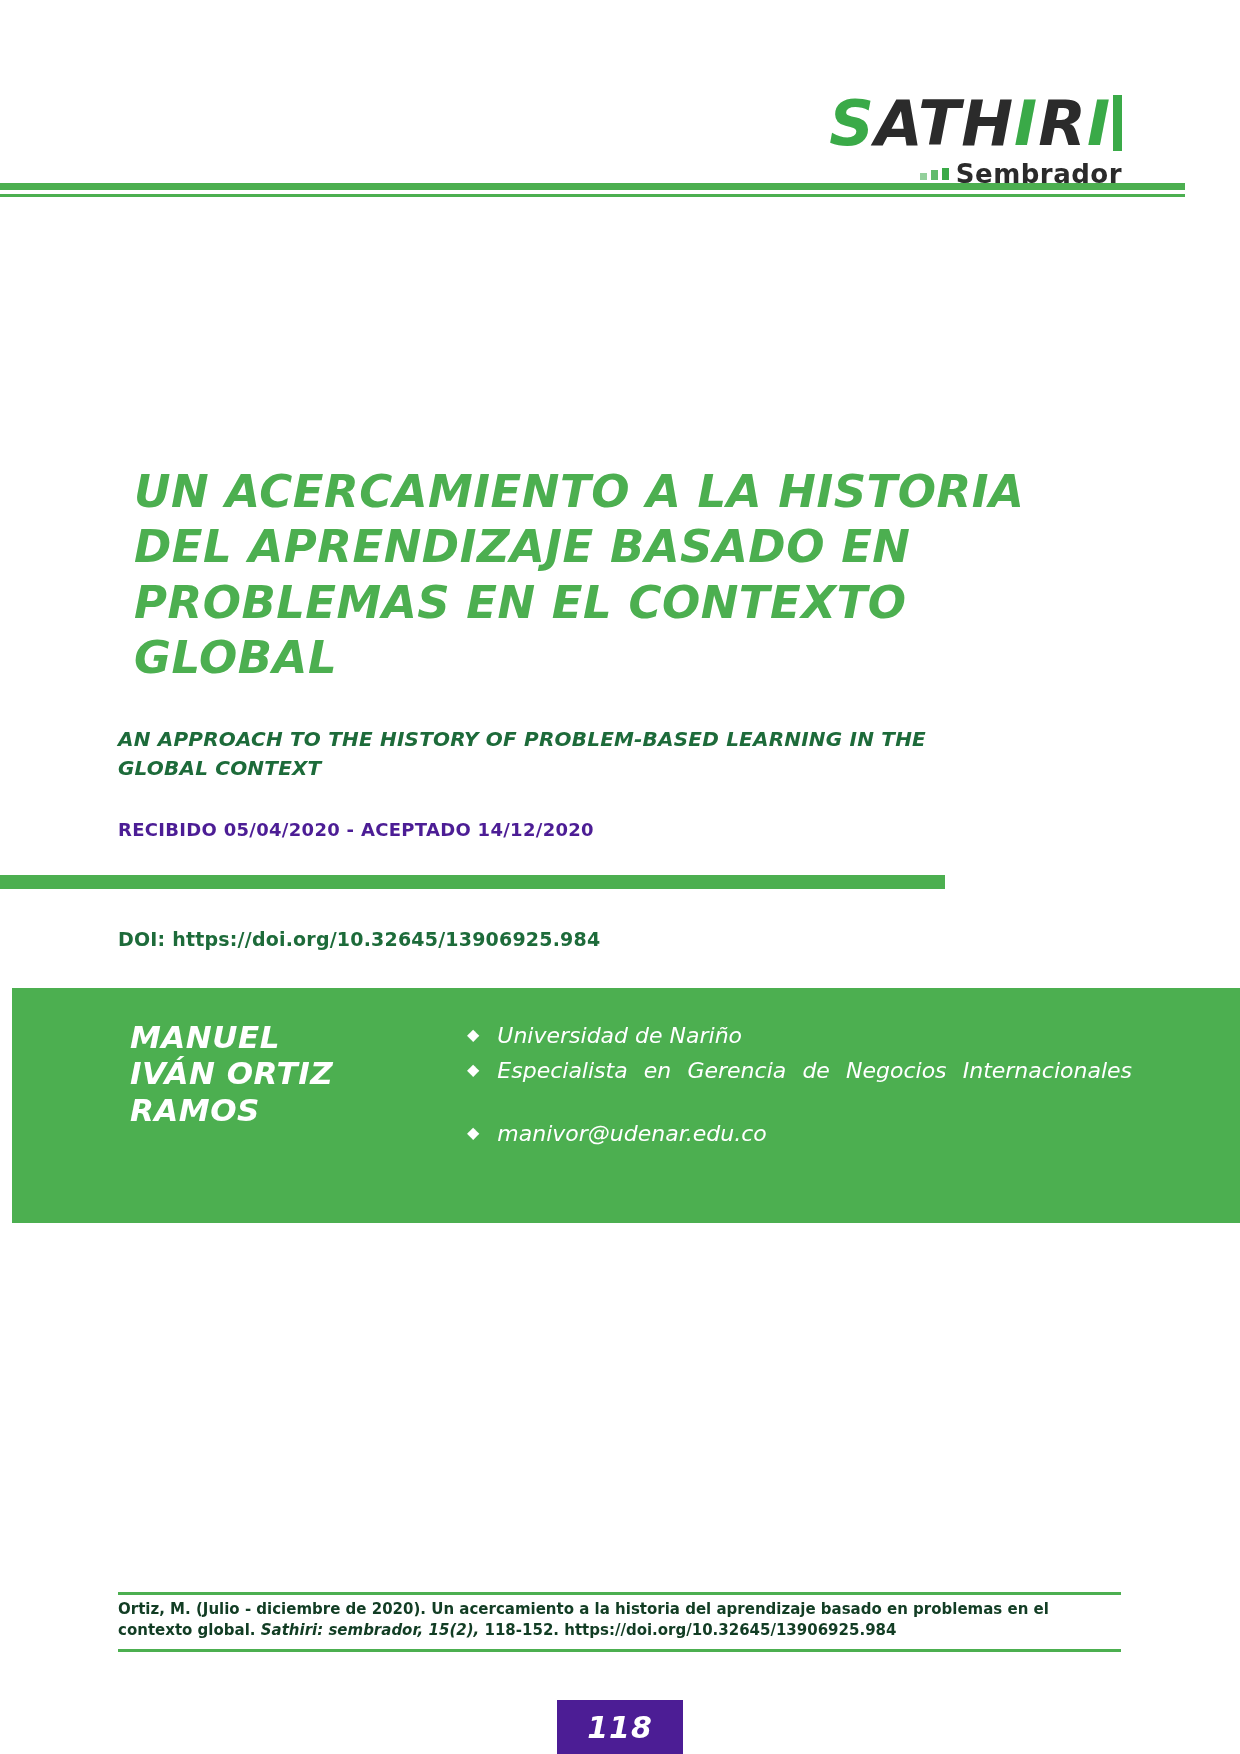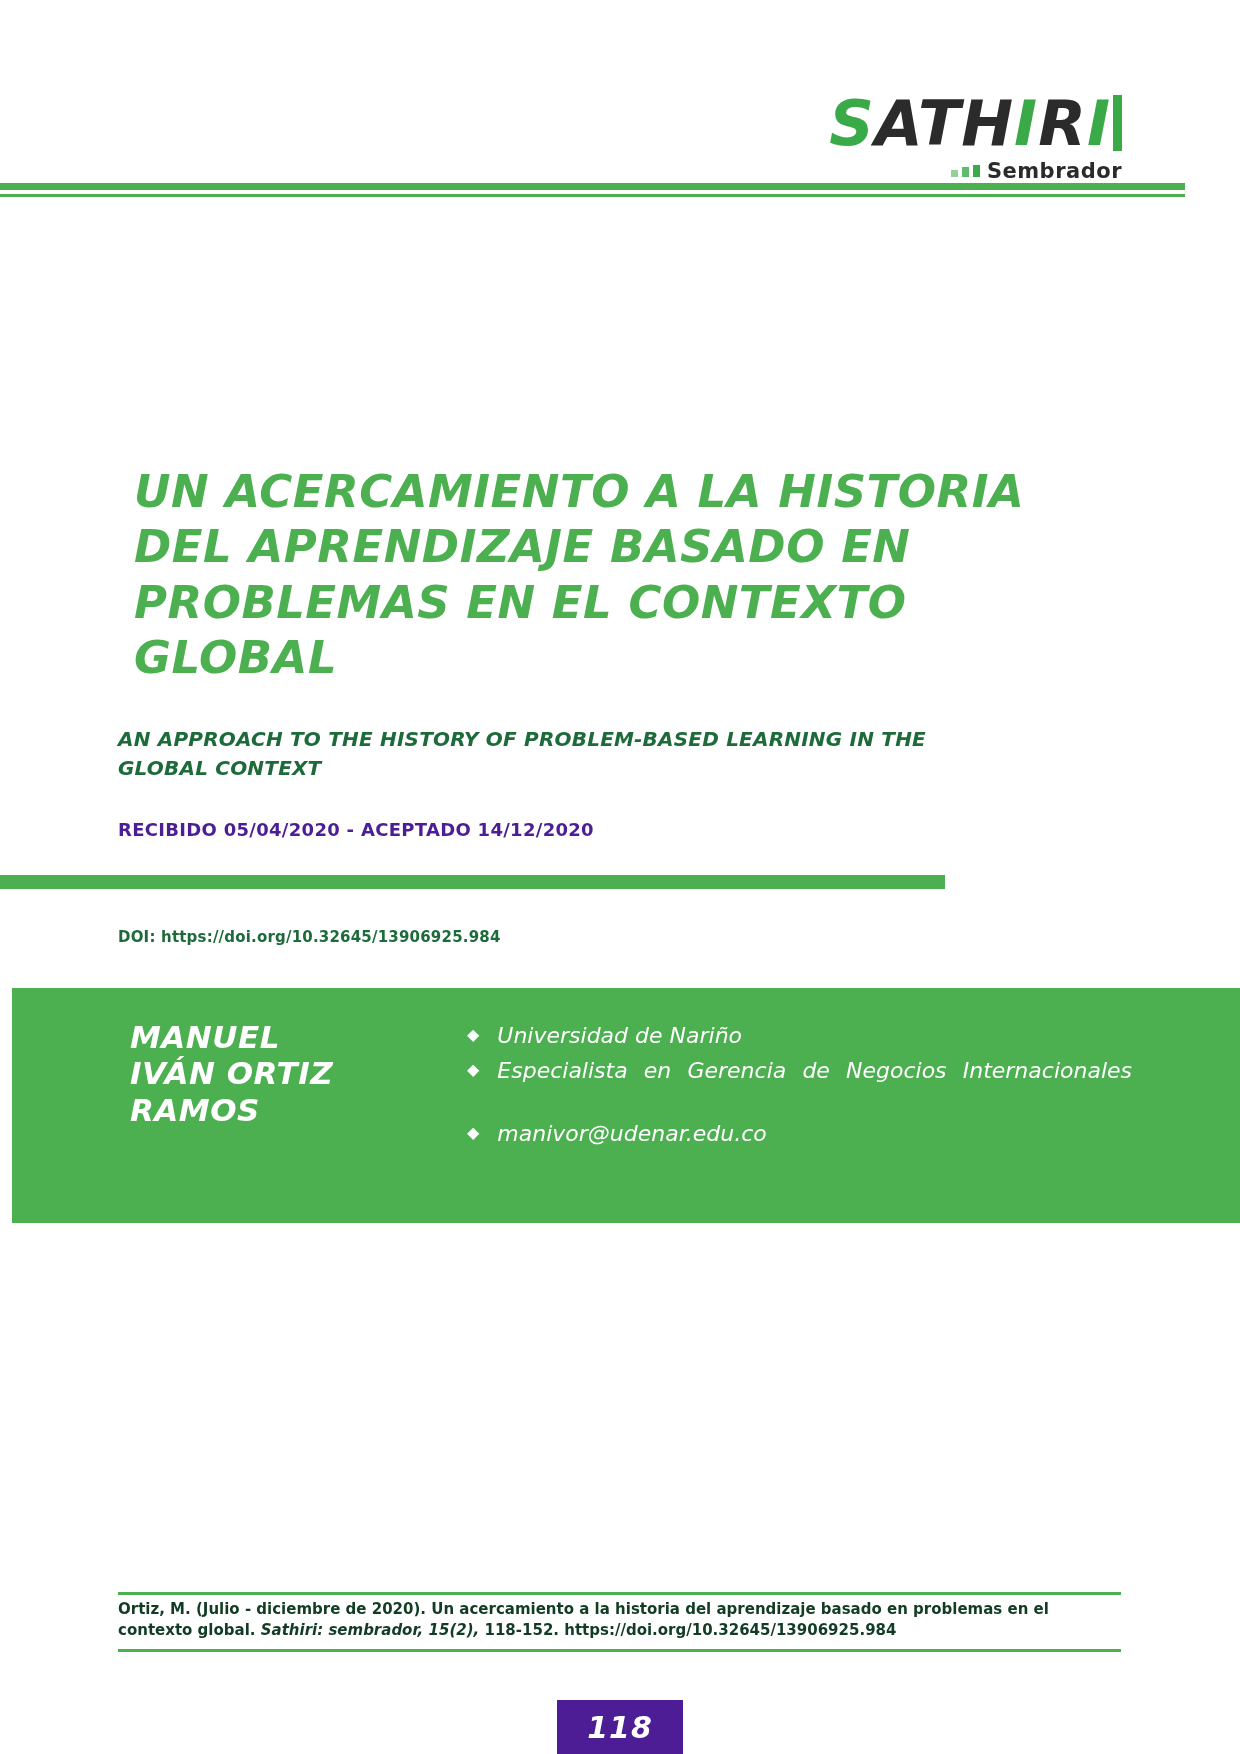--- a/index.html
+++ b/index.html
@@ -66,21 +66,21 @@
   .logo-ticks i {
     display: block;
     width: 7px;
     height: 12px;
     background: #3aaa48;
   }
   .logo-ticks i:nth-child(1) { height: 7px; opacity: .55; }
   .logo-ticks i:nth-child(2) { height: 10px; opacity: .8; }
   .logo-sub-text {
     font-family: "DejaVu Sans", sans-serif;
-    font-size: 21px;
+    font-size: 26px;
     font-weight: 600;
     color: #2b2b2b;
     letter-spacing: .5px;
   }
   .header-rule {
     position: absolute;
     left: 0;
     top: 152px;
     width: 1185px;
     height: 7px;
@@ -140,21 +140,21 @@
     height: 14px;
     background: #4caf50;
   }
 
   .doi {
     position: absolute;
     left: 118px;
     top: 928px;
     font-family: "DejaVu Sans", sans-serif;
     font-weight: bold;
-    font-size: 15px;
+    font-size: 19px;
     color: #1d6b3a;
     letter-spacing: .2px;
     text-align: right;
   }
 
   
   .author-band {
     position: absolute;
     left: 12px;
     top: 988px;

